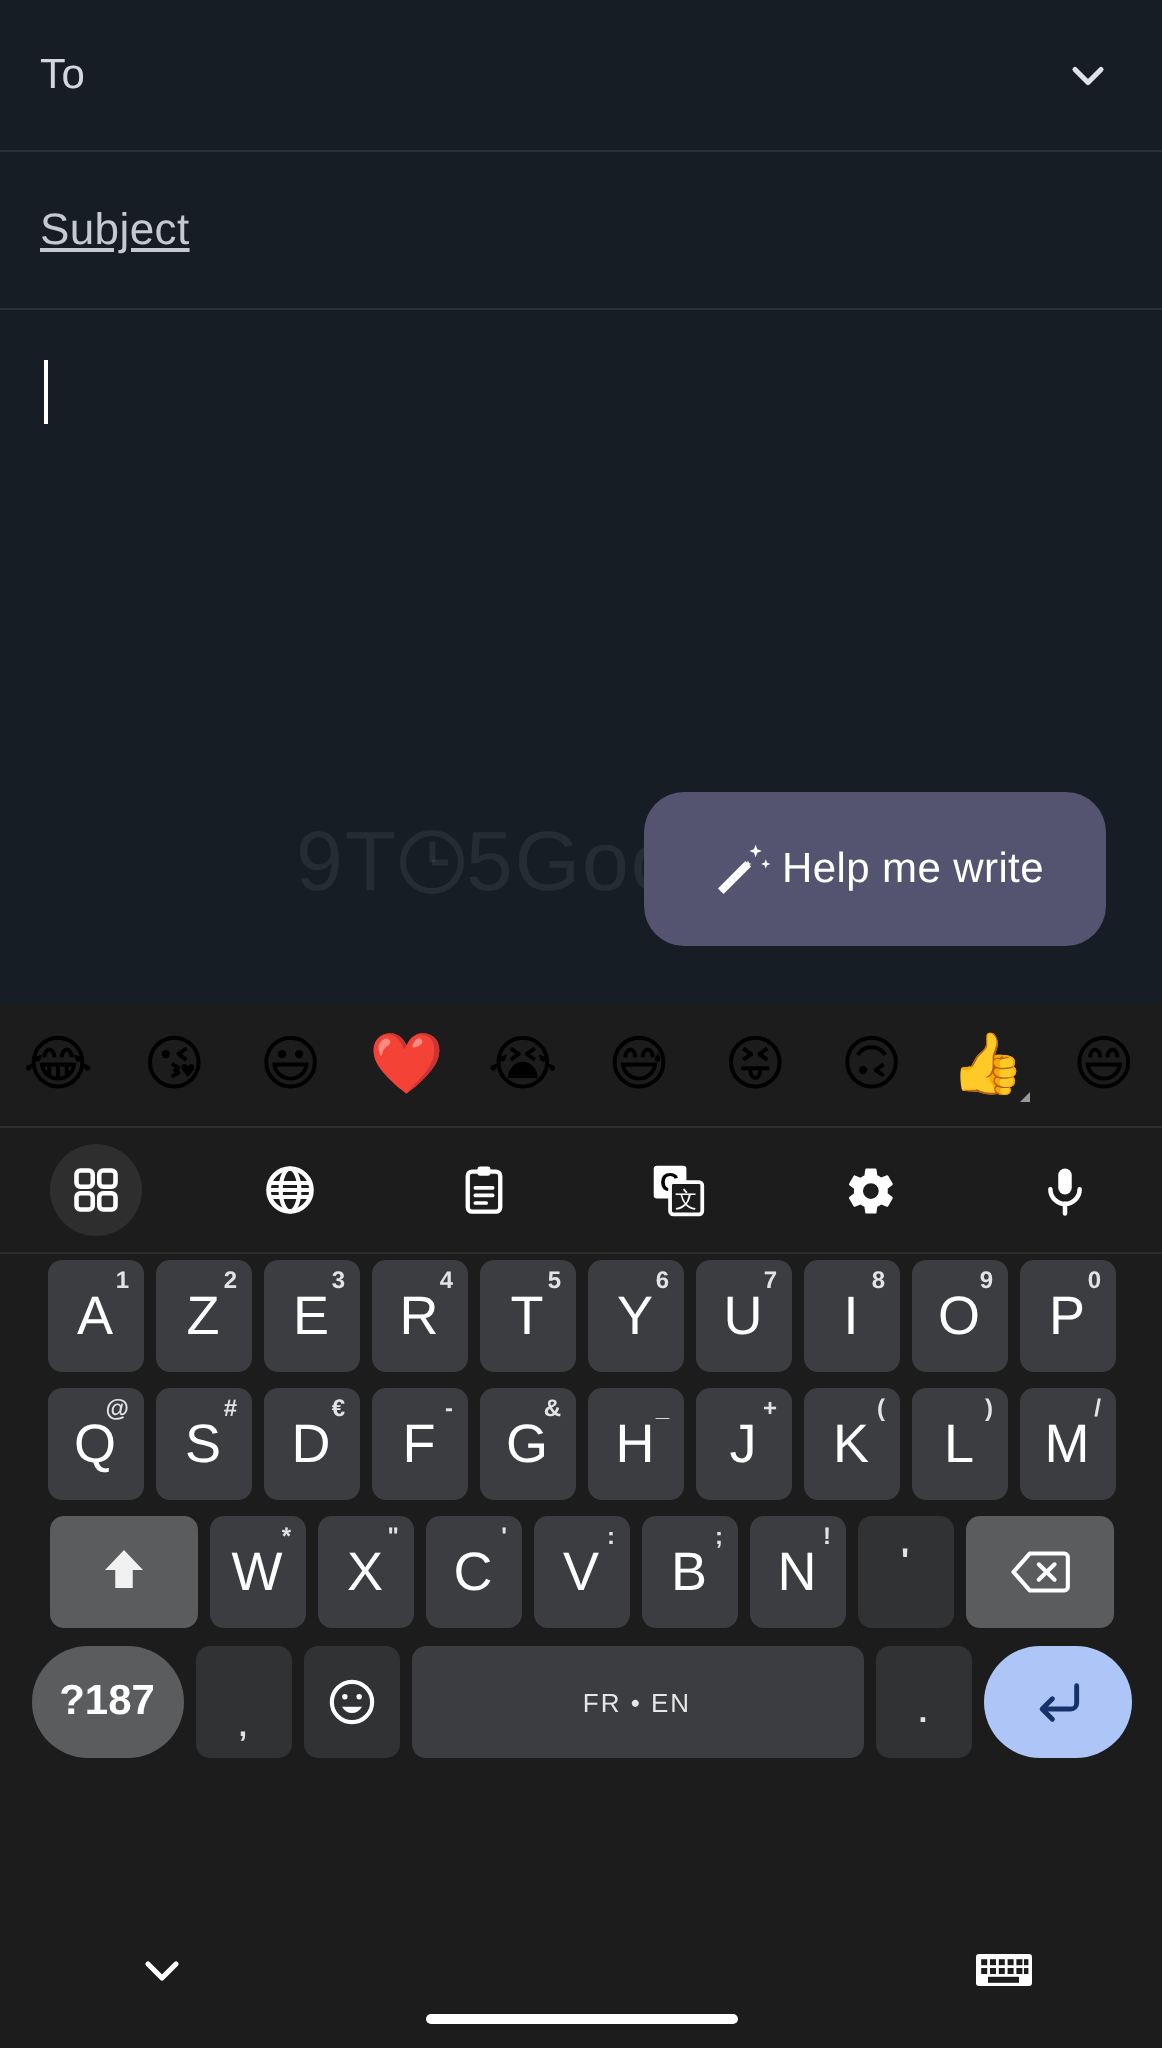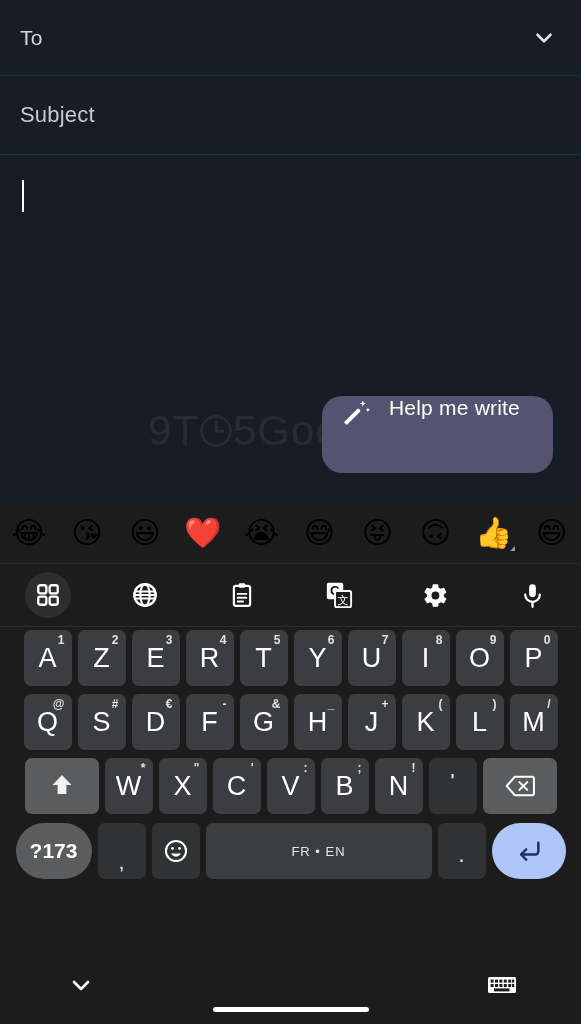--- a/index.html
+++ b/index.html
@@ -21,21 +21,21 @@
   }
   .field-to .label { color: #d3d7dc; font-size: 21px; letter-spacing: .2px; }
   .chev-expand { margin-left: auto; width: 34px; height: 34px; display: flex; align-items: center; justify-content: center; }
   .chev-expand svg { display: block; }
 
   .field-subject {
     position: absolute; left: 0; top: 76px; width: 581px; height: 79px;
     border-bottom: 1px solid #28303a;
     display: flex; align-items: center; padding: 0 20px;
   }
-  .field-subject .label { color: #c5cad0; font-size: 22px; letter-spacing: .2px; }
+  .field-subject .label { color: #c5cad0; font-size: 22px; letter-spacing: .2px; text-decoration: underline; }
 
   .body-area { position: absolute; left: 0; top: 155px; width: 581px; height: 347px; }
   .caret {
     position: absolute; left: 22px; top: 25px; width: 2px; height: 32px;
     background: #ffffff;
   }
 
   
   .watermark {
     position: absolute; left: 148px; top: 407px;
@@ -55,21 +55,21 @@
   }
   .watermark .clockO::after {
     content: ""; position: absolute; left: 50%; top: 50%; width: 8px; height: 2.5px;
     background: rgba(255,255,255,0.065); transform: translate(0,-50%);
   }
 
   
   .hmw {
     position: absolute; left: 322px; top: 396px; width: 231px; height: 77px;
     background: #545370; border-radius: 20px;
-    display: flex; padding-left: 17px; gap: 16px;
+    display: flex; align-items: center; padding-left: 32px; gap: 3px;
     cursor: pointer;
   }
   .hmw .wand { width: 34px; height: 34px; flex: 0 0 34px; }
   .hmw .txt { color: #ffffff; font-size: 21px; letter-spacing: .2px; }
 
   
   .keyboard { position: absolute; left: 0; top: 502px; width: 581px; height: 440px; background: #1c1c1c; }
 
   .emoji-row {
     position: absolute; left: 0; top: 0; width: 581px; height: 62px;
@@ -368,21 +368,21 @@
             <span class="sup" style="top:14px;right:auto;left:50%;transform:translateX(-50%);font-size:17px;">'</span>
           </div>
           <div class="key mod back">
             <svg width="30" height="24" viewBox="0 0 28 22">
               <path d="M9.2 2.4h16.2a1.6 1.6 0 0 1 1.6 1.6v14a1.6 1.6 0 0 1-1.6 1.6H9.2L1.6 11z" fill="none" stroke="#fff" stroke-width="1.9" stroke-linejoin="round"></path>
               <path d="M13.4 7.4l7.4 7.2M20.8 7.4l-7.4 7.2" stroke="#fff" stroke-width="1.9" stroke-linecap="round"></path>
             </svg>
           </div>
         </div>
       <div class="krow r4">
-        <div class="key sym">?173</div>
+        <div class="key sym">?187</div>
         <div class="key comma">
           <span class="sup" style="top:auto;bottom:8px;right:auto;left:50%;transform:translateX(-50%);font-size:15px;">,</span>
         </div>
         <div class="key emo">
           <svg width="26" height="26" viewBox="0 0 24 24">
             <circle cx="12" cy="12" r="9.3" fill="none" stroke="#fff" stroke-width="1.9"></circle>
             <circle cx="8.7" cy="9.6" r="1.25" fill="#fff"></circle>
             <circle cx="15.3" cy="9.6" r="1.25" fill="#fff"></circle>
             <path d="M7.4 14.2c1.1 1.9 2.7 2.9 4.6 2.9s3.5-1 4.6-2.9z" fill="#fff"></path>
           </svg>

